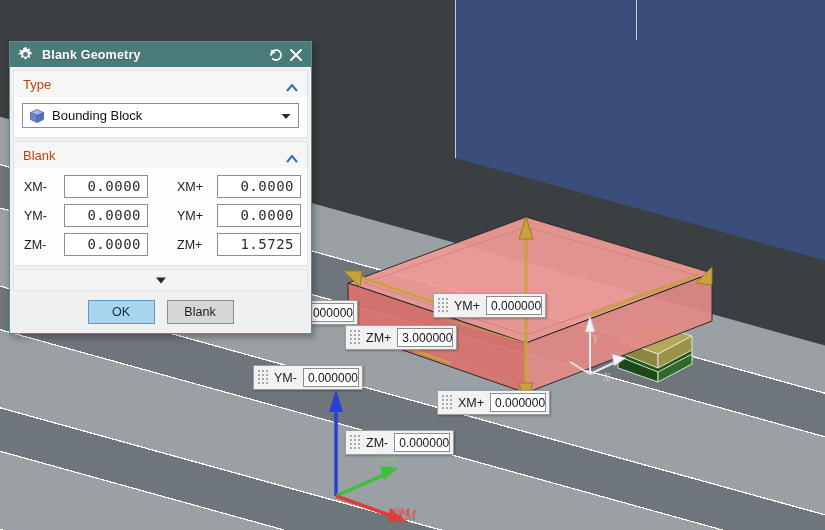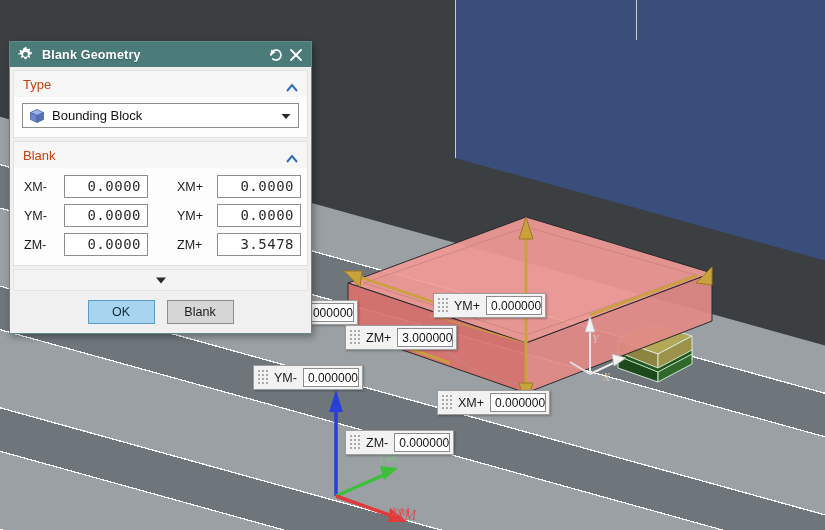--- a/index.html
+++ b/index.html
@@ -391,21 +391,21 @@
         <span class="lim-lbl">YM-</span>
         <div class="lim-inp">0.0000</div>
         <span></span>
         <span class="lim-lbl">YM+</span>
         <div class="lim-inp">0.0000</div>
 
         <span class="lim-lbl">ZM-</span>
         <div class="lim-inp">0.0000</div>
         <span></span>
         <span class="lim-lbl">ZM+</span>
-        <div class="lim-inp">3.5478</div>
+        <div class="lim-inp">1.5725</div>
       </div>
     </div>
 
     <div id="expander">
       <span>
         <svg viewBox="0 0 16 10" width="16" height="10">
           <polygon points="3,2.5 13,2.5 8,8.5" fill="#2a2a2a"></polygon>
         </svg>
       </span>
     </div>

